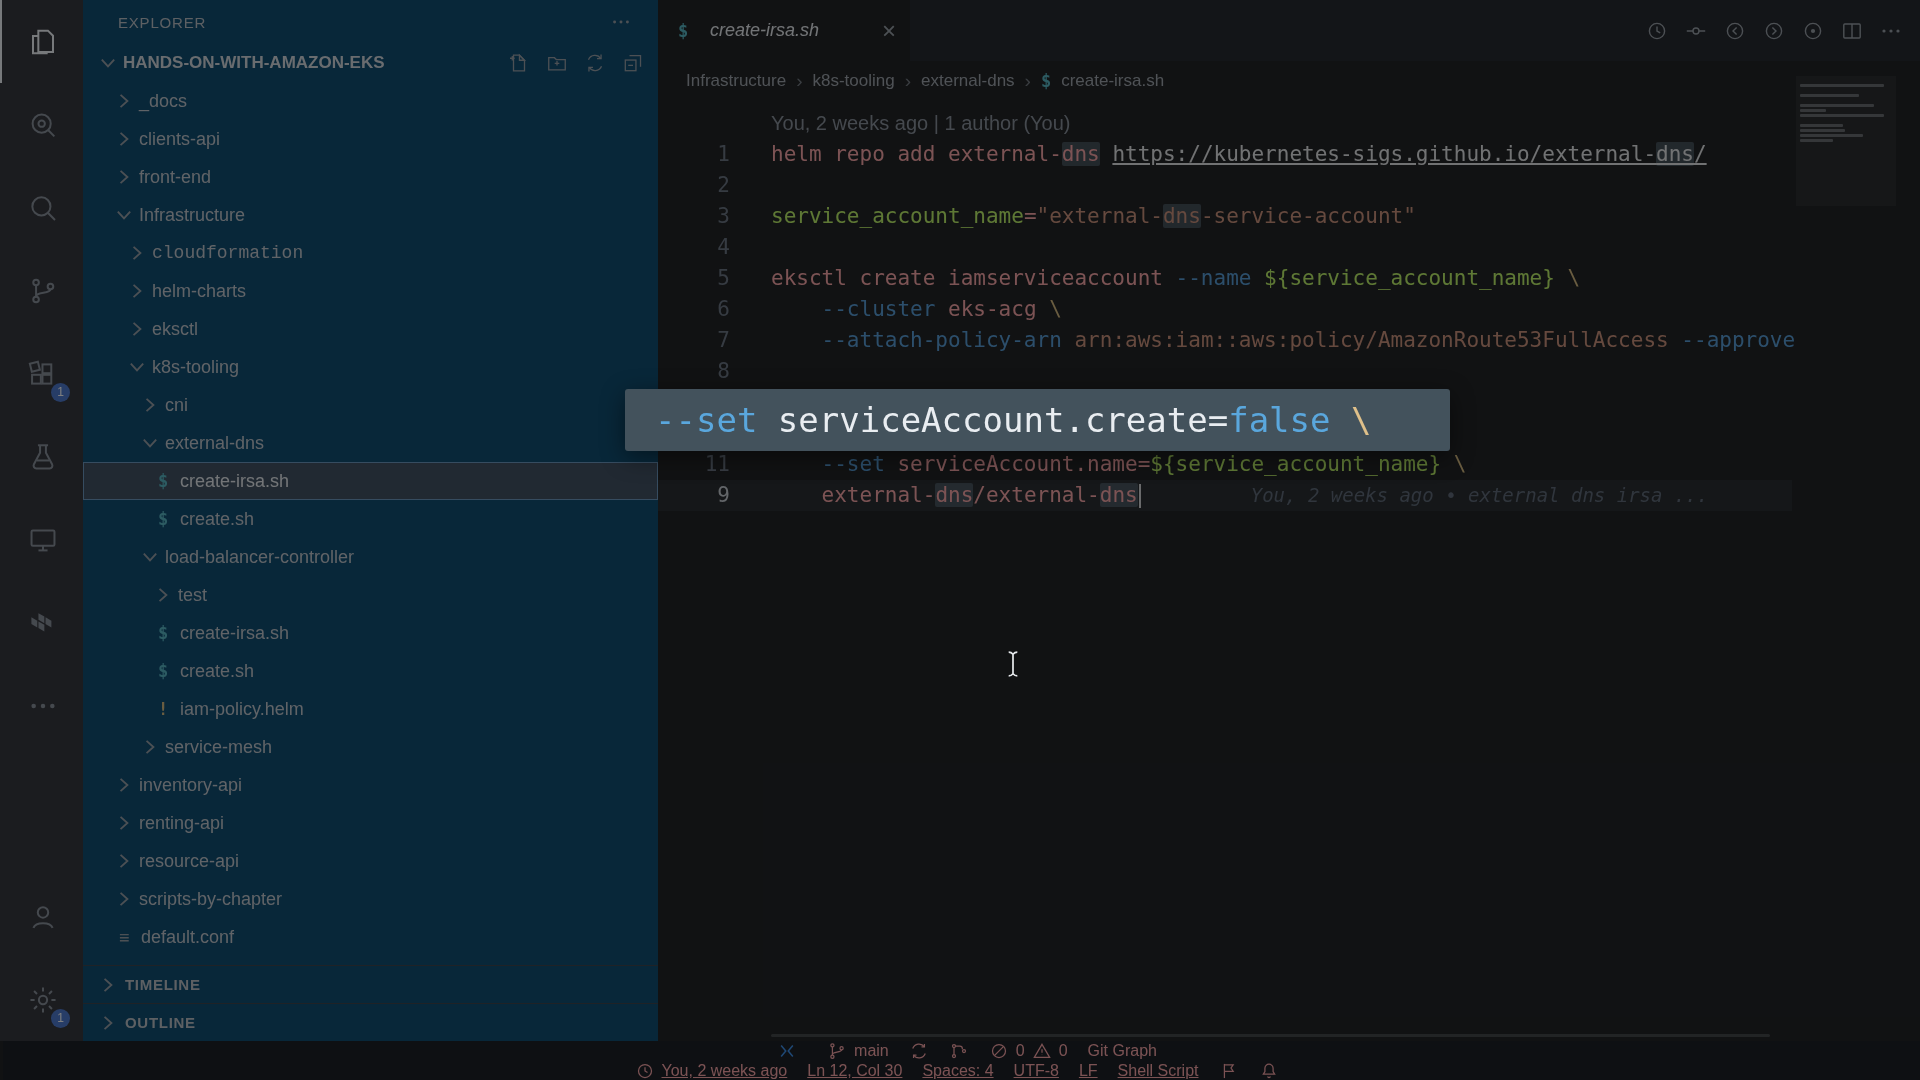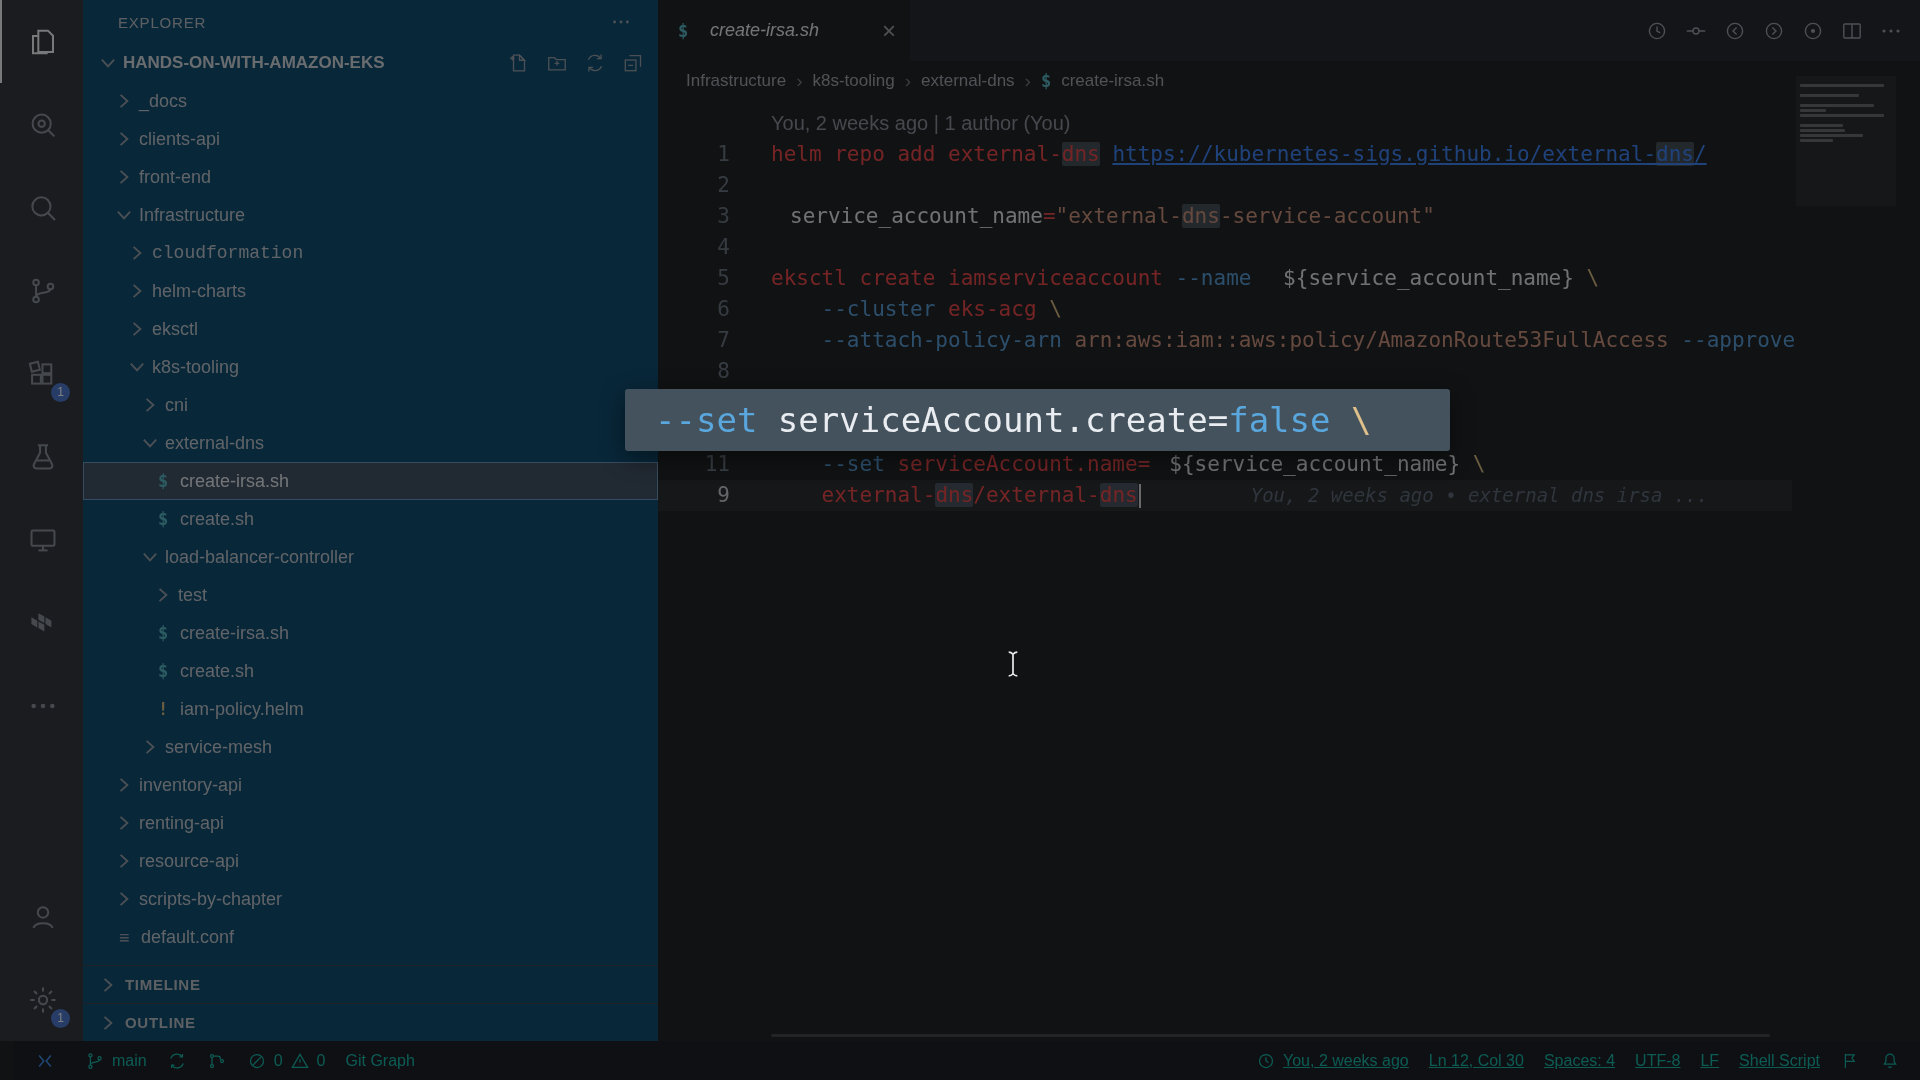--- a/index.html
+++ b/index.html
@@ -60,35 +60,35 @@
   .code-area { position:absolute; top:100px; left:0; right:0; bottom:0;
     font-family:"DejaVu Sans Mono", monospace; font-size:21px; line-height:31px; }
   .blame-header { margin:8px 0 0 113px; height:31px; display:flex; align-items:center;
     font-family:"Liberation Sans", sans-serif; font-size:20px; color:#8a9099; cursor:pointer; }
   #code-lines { margin-right:128px; }
   .code-line { display:flex; height:31px; }
   .code-line.current { background:rgba(120,140,160,.10); }
   .ln { width:72px; flex:none; text-align:right; color:#6b7480; }
   .current .ln { color:#c8ccd1; }
   .lc { padding-left:41px; white-space:pre; }
-  .def { color:#ef4444; } .kw { color:#569cd6; } .var { color:#e5e5e5;margin-left:19px; }
+  .def { color:#fca5a5; } .kw { color:#569cd6; } .var { color:#bef264; }
   .str { color:#ce9178; } .esc { color:#d7ba7d; }
-  .lnk { color:#3b82f6; text-decoration:underline; }
+  .lnk { color:#e5e5e5; text-decoration:underline; }
   .occ { background:rgba(97,113,128,.55); border-radius:2px; }
   .caret { display:inline-block; width:2px; height:24px; background:#d6d6d6; vertical-align:middle; margin-left:1px; }
   .inline-blame { color:#5e6875; font-style:italic; margin-left:110px; font-size:19px; }
 
   .minimap { position:absolute; top:64px; right:28px; width:92px; bottom:44px; padding-top:20px; }
   .mm-line { height:3px; margin-bottom:2px; background:rgba(200,205,210,.4); border-radius:1px; }
   .mm-slider { position:absolute; top:12px; left:-4px; right:-4px; height:130px; background:rgba(255,255,255,.05); }
   .hscroll { position:absolute; bottom:4px; left:113px; right:150px; height:3px; background:rgba(160,165,170,.28); border-radius:2px; }
 
   
-  .status-bar { position:absolute; left:14px; right:0; bottom:0; height:39px; background:#181a1f;
-    display:flex; align-items:center; justify-content:space-between; color:#14b8a6; font-size:16px; }
+  .status-bar { position:absolute; left:3px; right:0; bottom:0; height:39px; background:#181a1f;
+    display:flex; align-items:center; justify-content:space-between; color:#fca5a5; font-size:16px;flex-direction:column; }
   .sb-left, .sb-right { display:flex; align-items:center; height:100%; }
   .sb-item { display:flex; align-items:center; gap:7px; padding:0 10px; height:100%; cursor:pointer; white-space:nowrap; }
   .sb-item svg { width:20px; height:20px; flex:none; }
   .sb-item.remote { width:61px; justify-content:center; color:#3b8eea; padding:0; }
   .sb-right { padding-right:10px;text-decoration:underline; }
 
   
   .dim { position:absolute; inset:0; background:rgba(5,7,10,.52); z-index:40; pointer-events:none; }
   .zoom-overlay { position:absolute; left:625px; top:389px; width:825px; height:62px; background:#43525c;
     z-index:50; display:flex; align-items:center; padding:0 30px; border-radius:3px;

